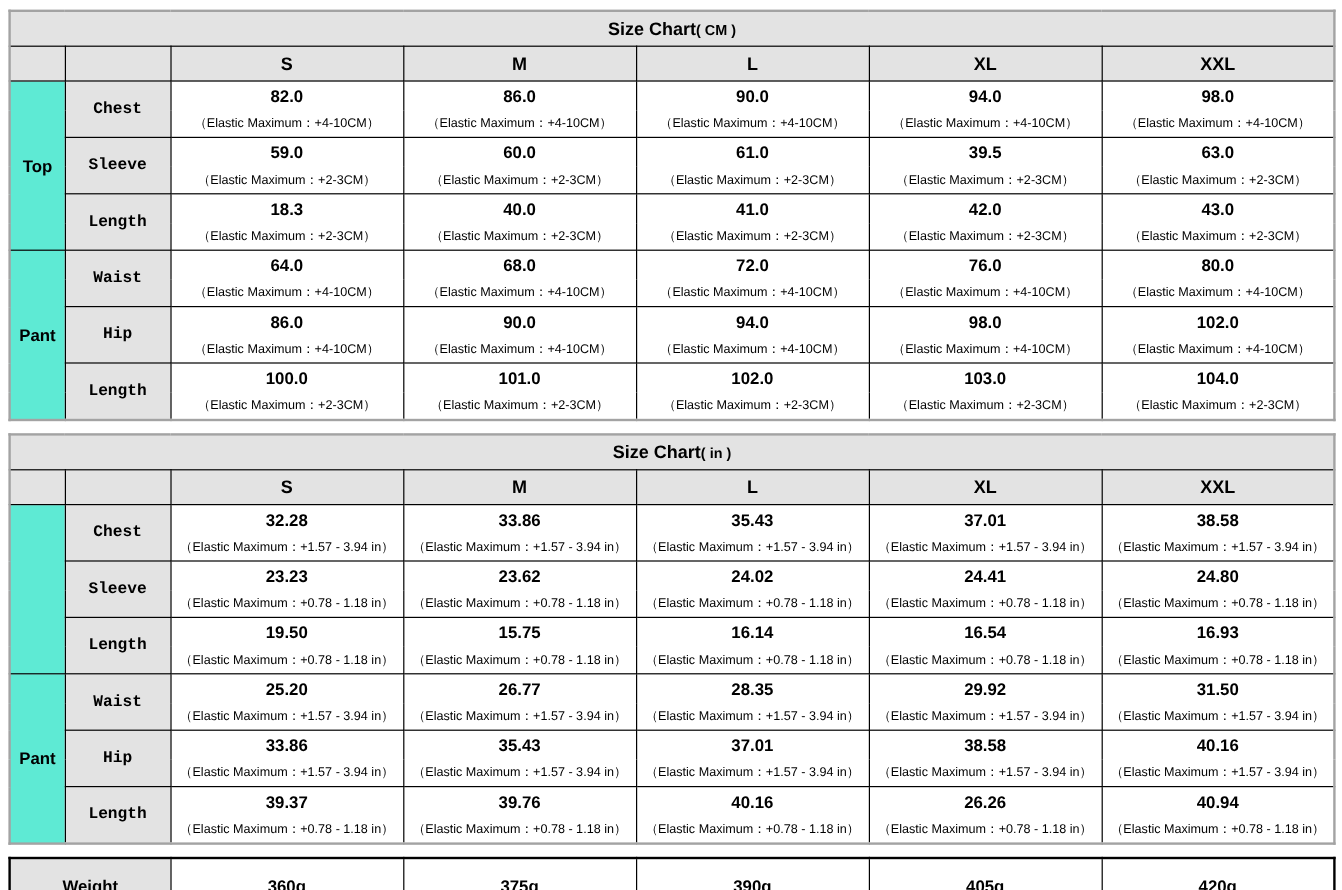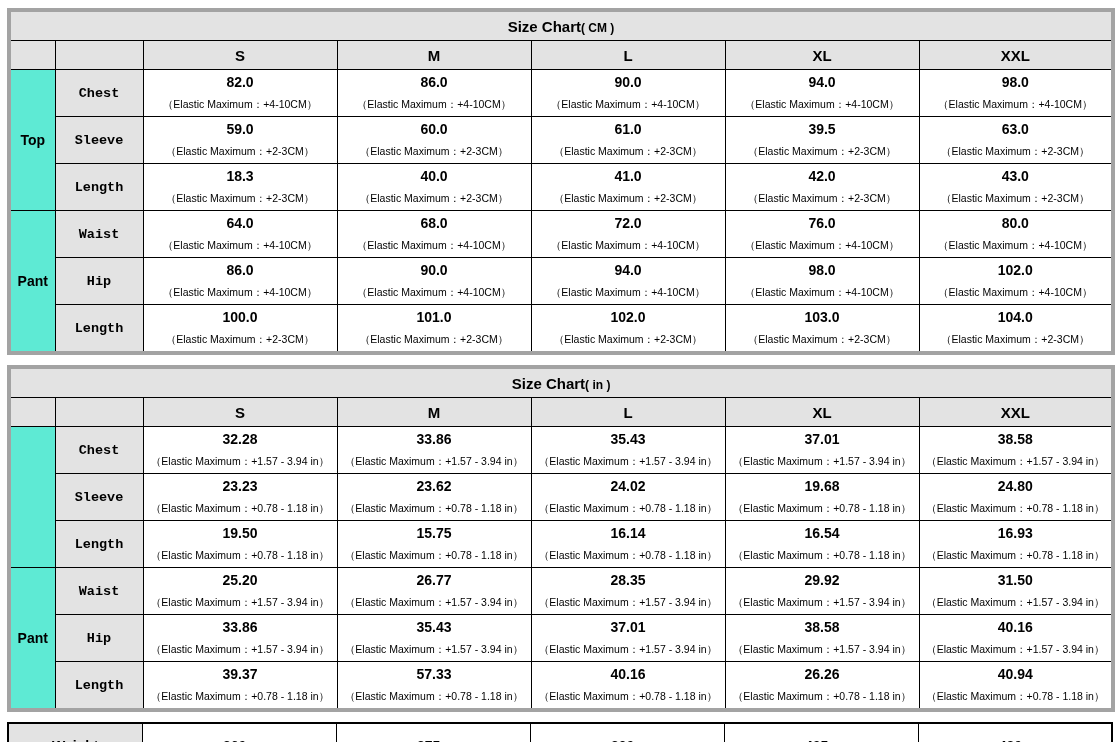--- a/index.html
+++ b/index.html
@@ -18,21 +18,21 @@
     width: 1118px;
     height: 742px;
     position: relative;
     box-sizing: border-box;
     padding: 8px 7px 0 7px;
   }
   table.chart {
     border-collapse: collapse;
     table-layout: fixed;
     width: 1104px;
-    border: 4px solid #a3a3a3;
+    border: 2px solid #a3a3a3;
   }
   table.chart td, table.chart th {
     border: 1px solid #000;
     padding: 0;
     text-align: center;
     vertical-align: middle;
   }
   .title-row td {
     background: #e3e3e3;
     font-weight: bold;
@@ -287,21 +287,21 @@
         <td class="val-note">（Elastic Maximum：+1.57 - 3.94 in）</td>
         <td class="val-note">（Elastic Maximum：+1.57 - 3.94 in）</td>
         <td class="val-note">（Elastic Maximum：+1.57 - 3.94 in）</td>
       </tr>
 
       <tr class="main-row">
         <td class="meas-cell" rowspan="2">Sleeve</td>
         <td class="val-main">23.23</td>
         <td class="val-main">23.62</td>
         <td class="val-main">24.02</td>
-        <td class="val-main">19.68</td>
+        <td class="val-main">24.41</td>
         <td class="val-main">24.80</td>
       </tr>
       <tr class="note-row">
         <td class="val-note">（Elastic Maximum：+0.78 - 1.18 in）</td>
         <td class="val-note">（Elastic Maximum：+0.78 - 1.18 in）</td>
         <td class="val-note">（Elastic Maximum：+0.78 - 1.18 in）</td>
         <td class="val-note">（Elastic Maximum：+0.78 - 1.18 in）</td>
         <td class="val-note">（Elastic Maximum：+0.78 - 1.18 in）</td>
       </tr>
 
@@ -350,21 +350,21 @@
         <td class="val-note">（Elastic Maximum：+1.57 - 3.94 in）</td>
         <td class="val-note">（Elastic Maximum：+1.57 - 3.94 in）</td>
         <td class="val-note">（Elastic Maximum：+1.57 - 3.94 in）</td>
         <td class="val-note">（Elastic Maximum：+1.57 - 3.94 in）</td>
         <td class="val-note">（Elastic Maximum：+1.57 - 3.94 in）</td>
       </tr>
 
       <tr class="main-row">
         <td class="meas-cell" rowspan="2">Length</td>
         <td class="val-main">39.37</td>
-        <td class="val-main">57.33</td>
+        <td class="val-main">39.76</td>
         <td class="val-main">40.16</td>
         <td class="val-main">26.26</td>
         <td class="val-main">40.94</td>
       </tr>
       <tr class="note-row">
         <td class="val-note">（Elastic Maximum：+0.78 - 1.18 in）</td>
         <td class="val-note">（Elastic Maximum：+0.78 - 1.18 in）</td>
         <td class="val-note">（Elastic Maximum：+0.78 - 1.18 in）</td>
         <td class="val-note">（Elastic Maximum：+0.78 - 1.18 in）</td>
         <td class="val-note">（Elastic Maximum：+0.78 - 1.18 in）</td>

